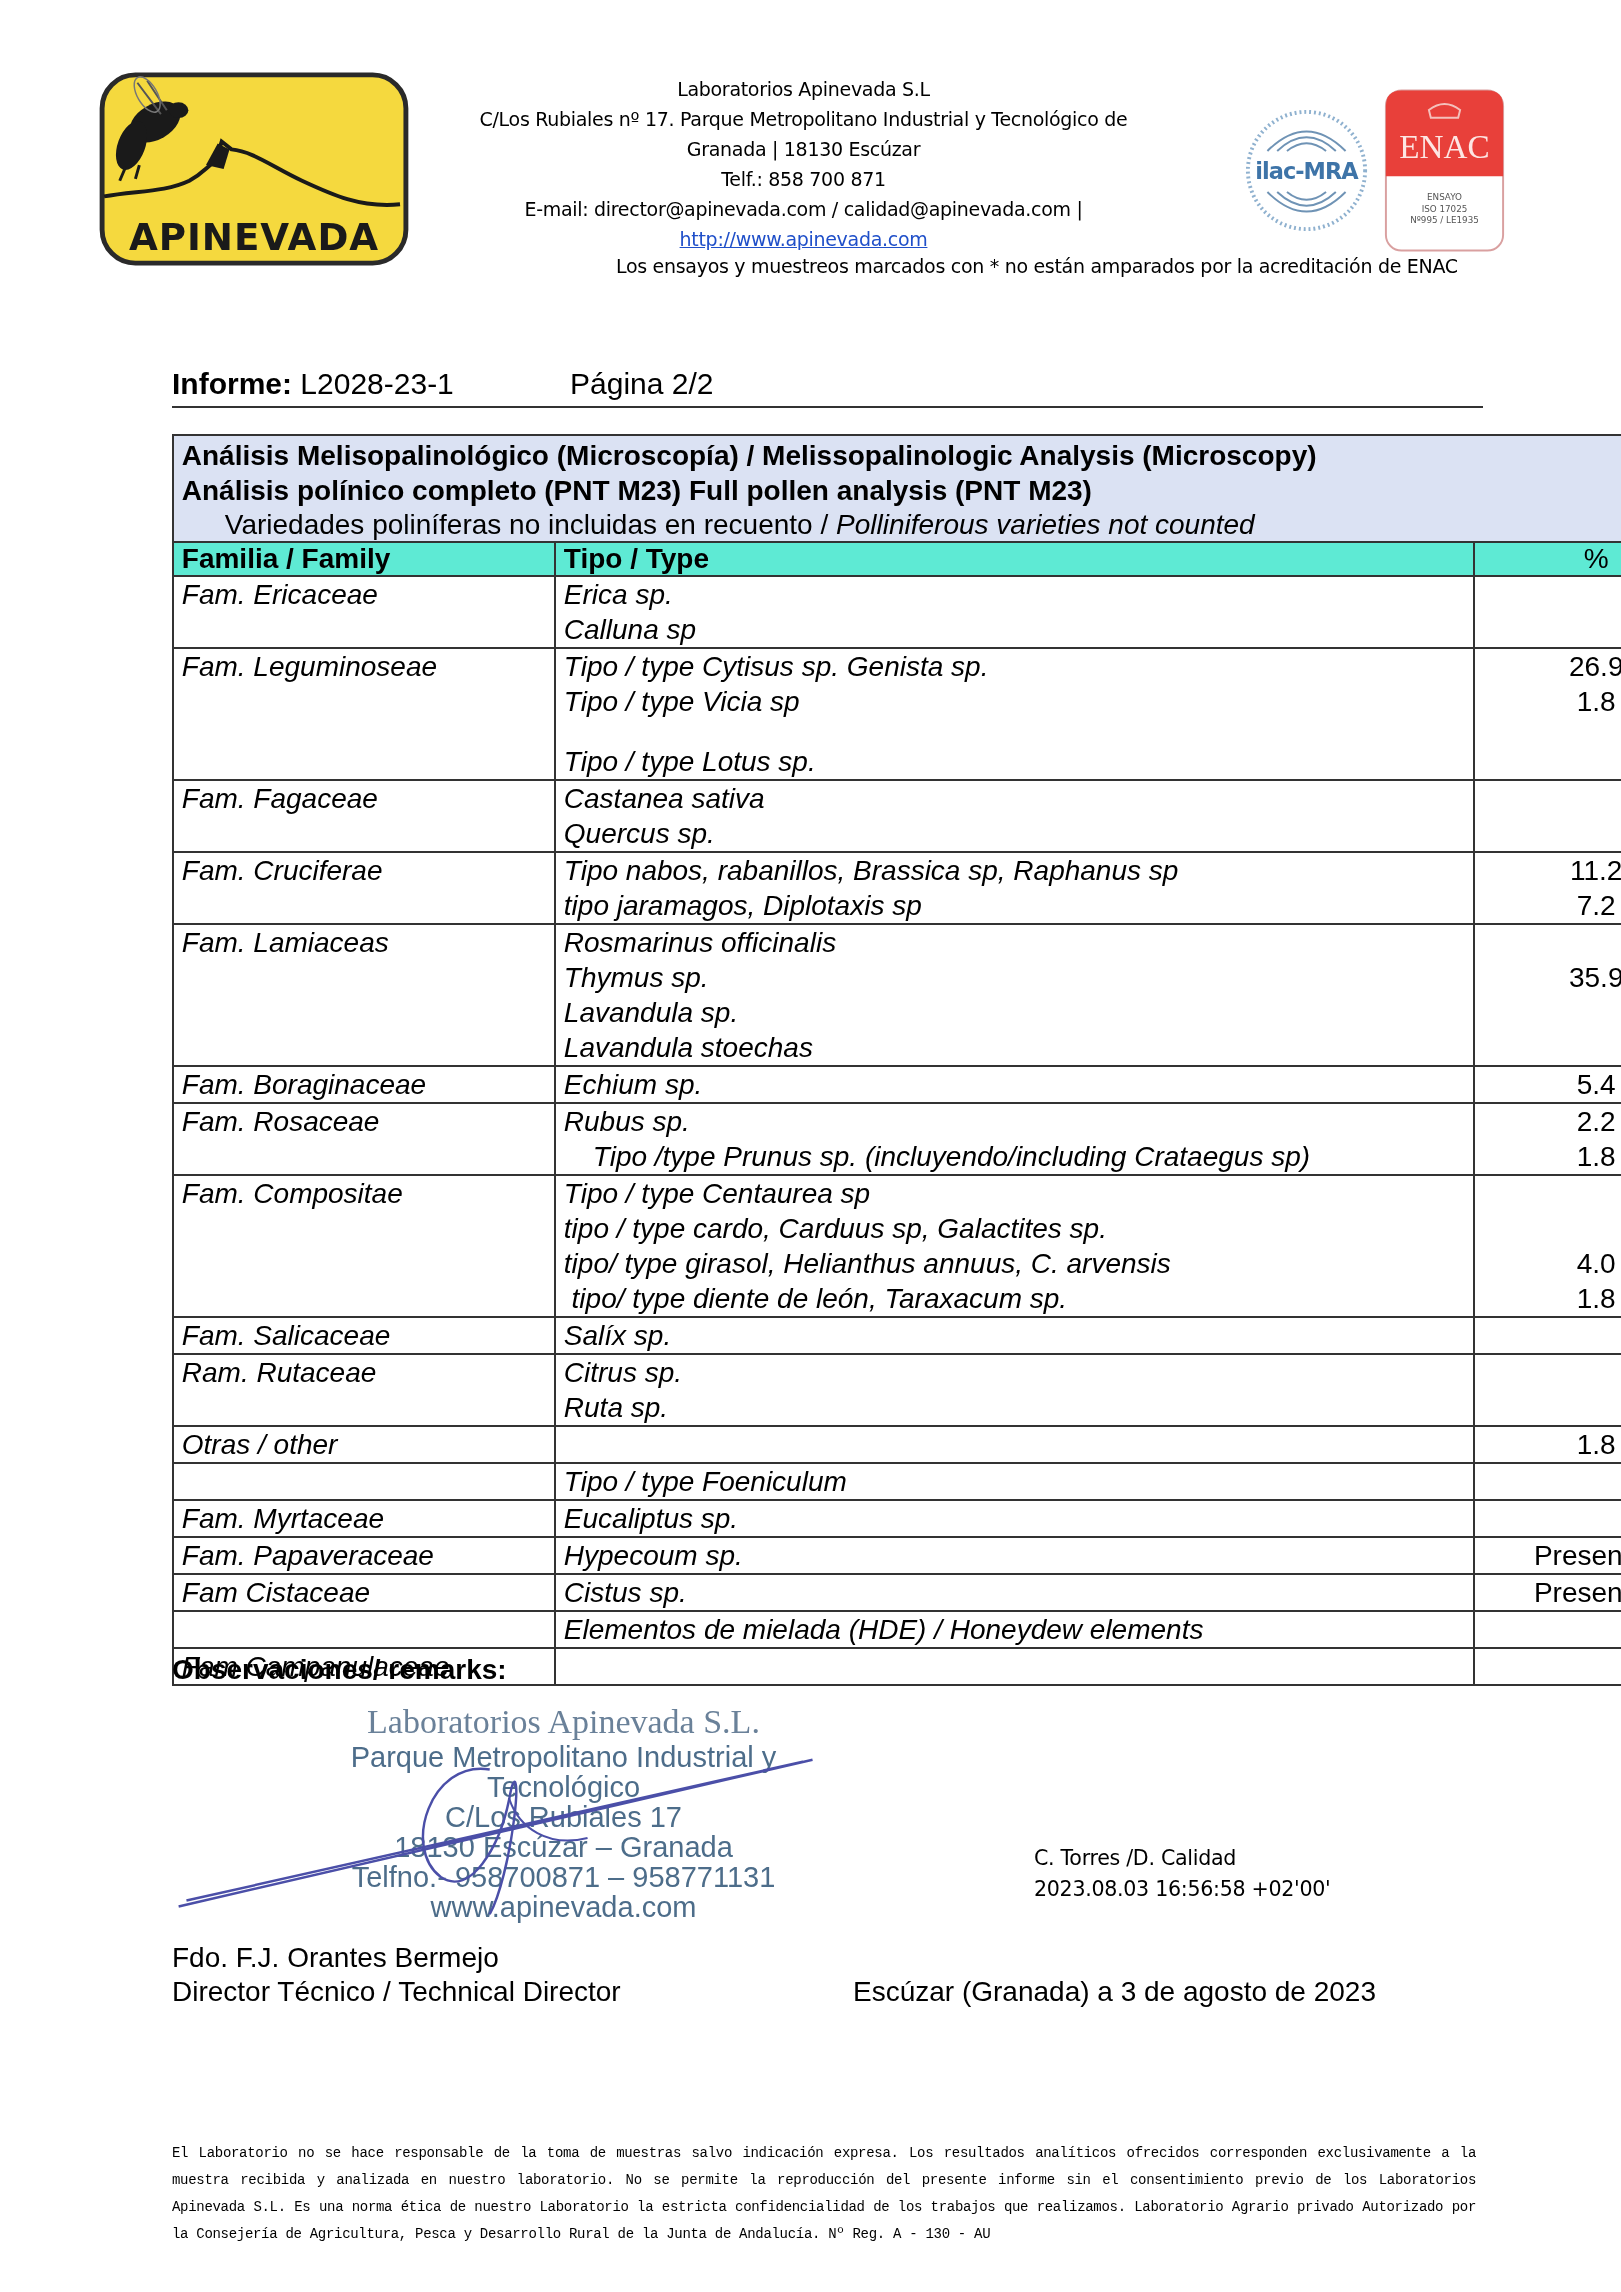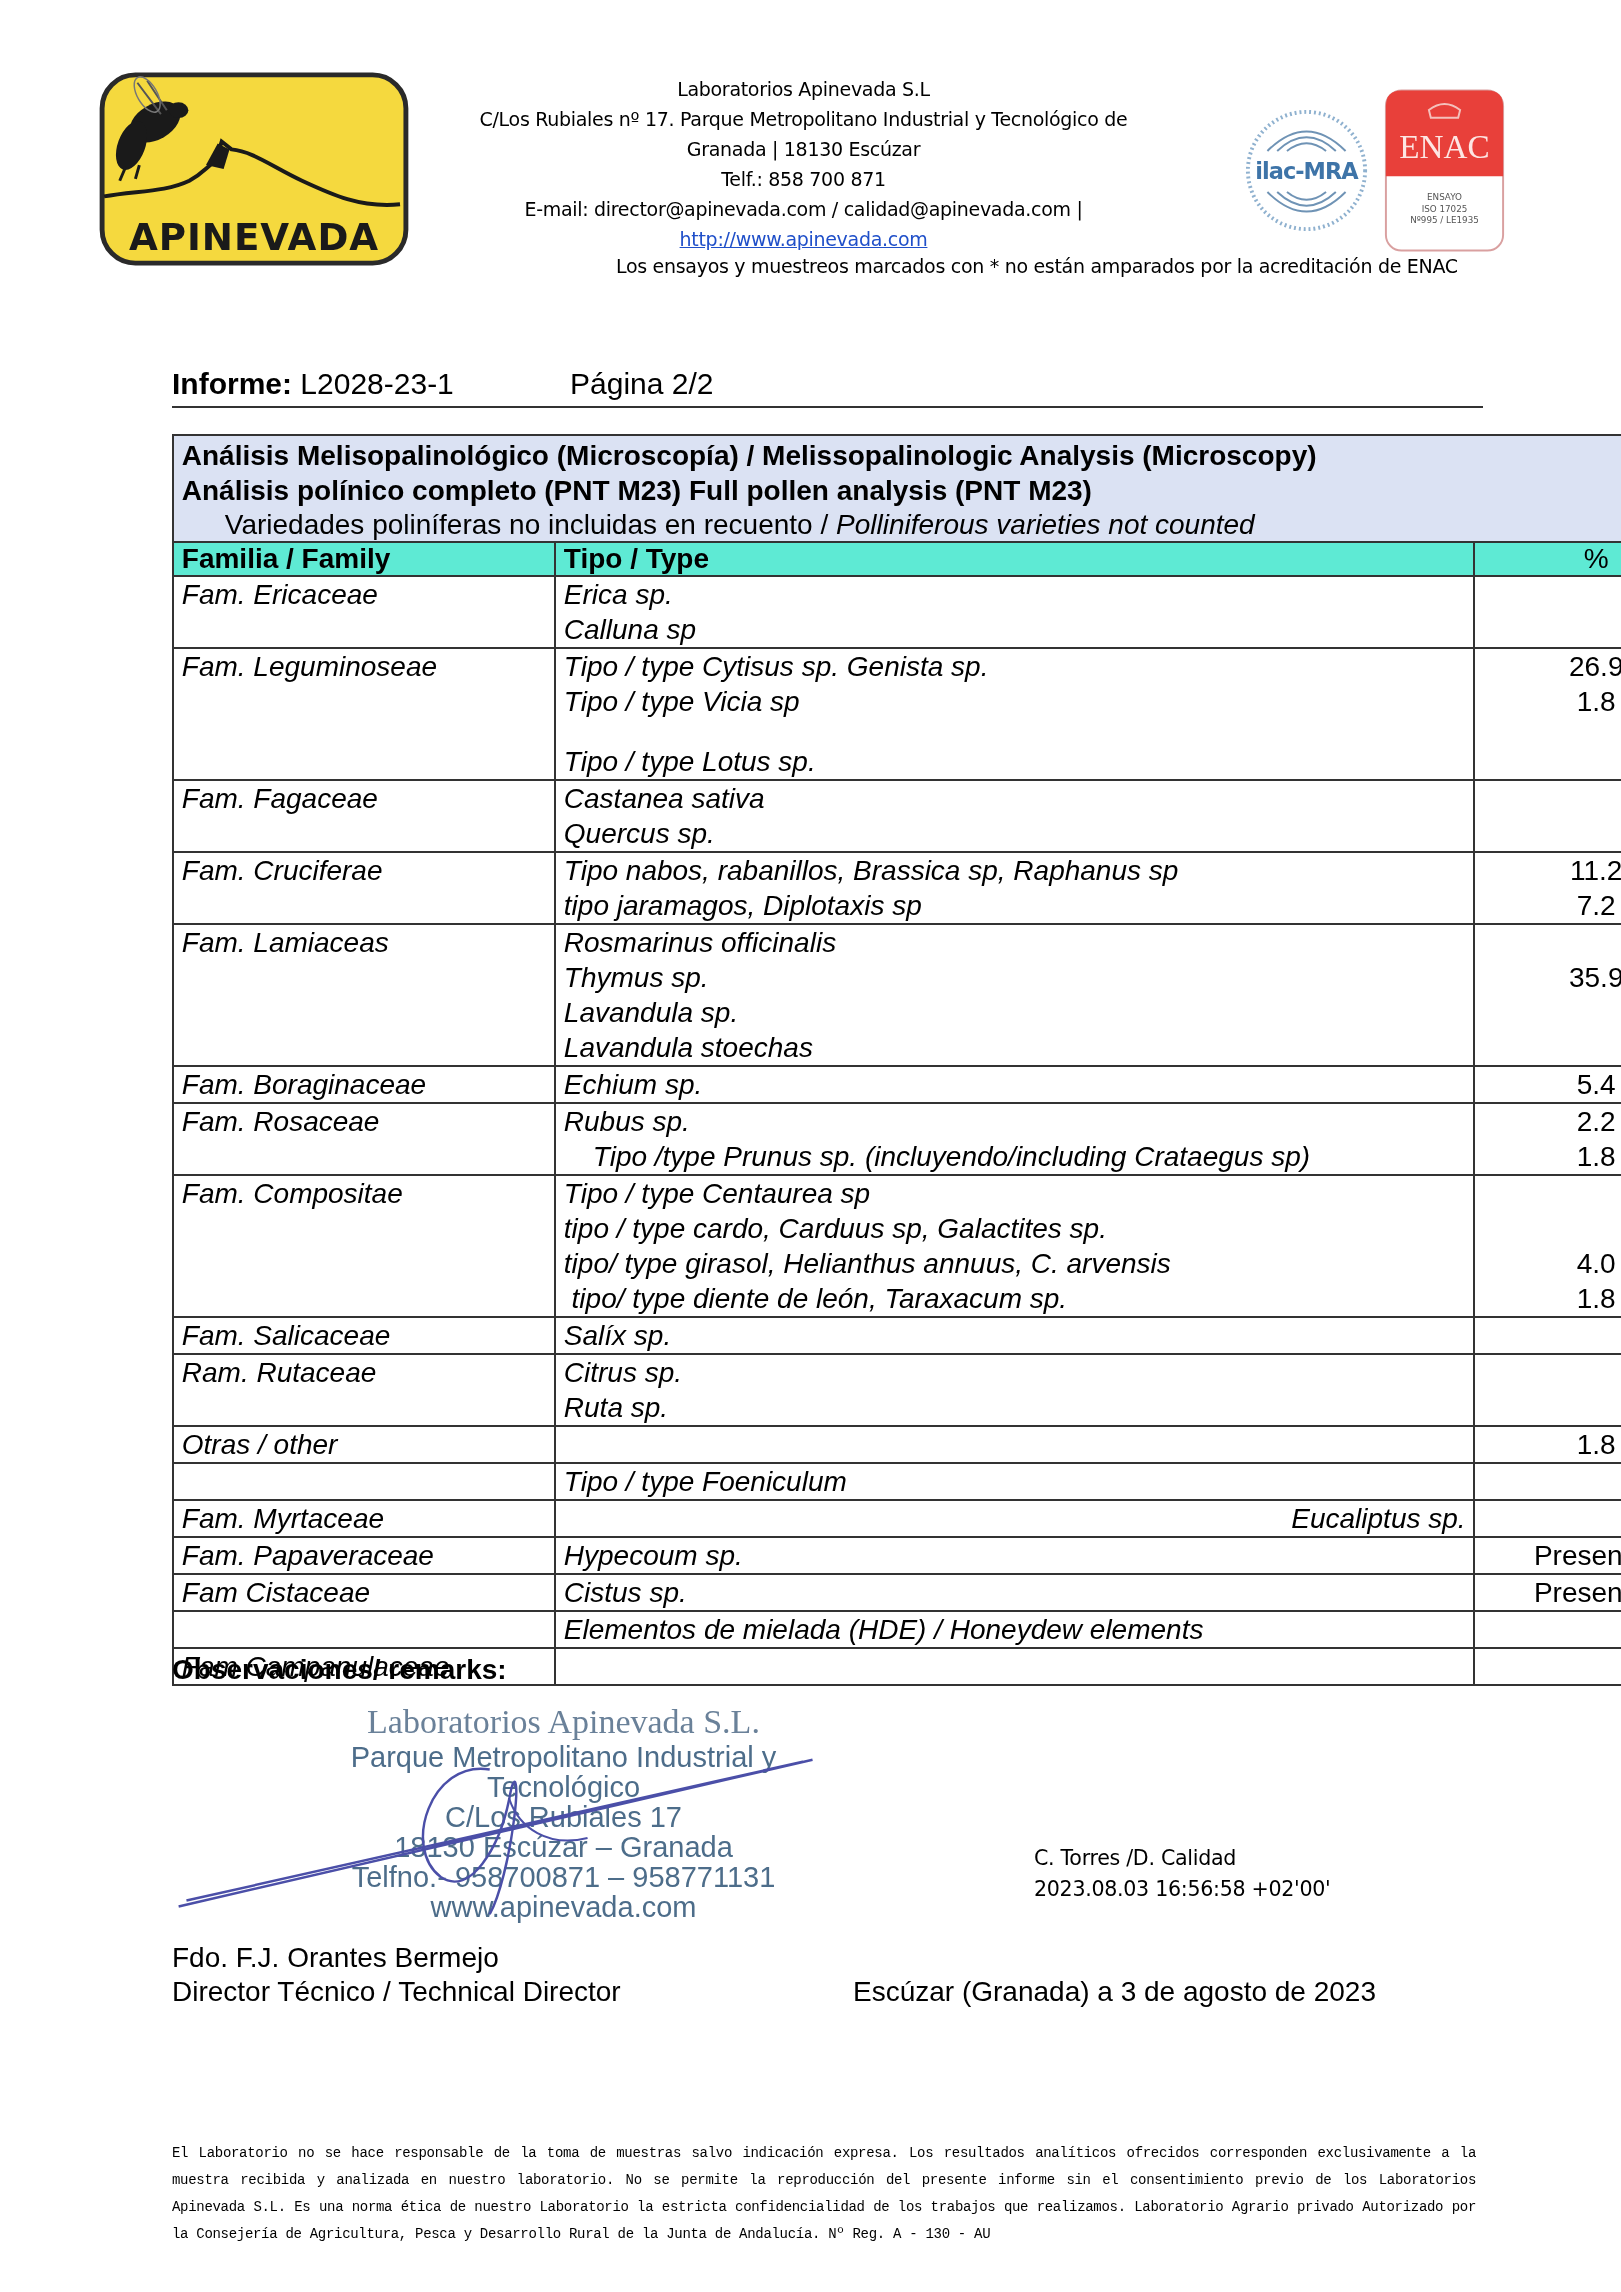--- a/index.html
+++ b/index.html
@@ -253,21 +253,21 @@
         <td class="typ">
           <span class="line" style="white-space: pre;">Tipo / type Foeniculum</span>
         </td>
         <td class="val">
           <span class="line"></span>
         </td>
       </tr>
       <tr>
         <td class="fam">Fam. Myrtaceae</td>
         <td class="typ">
-          <span class="line" style="white-space: pre; text-align: right;">Eucaliptus sp.</span>
+          <span class="line" style="white-space: pre;">Eucaliptus sp.</span>
         </td>
         <td class="val">
           <span class="line"></span>
         </td>
       </tr>
       <tr>
         <td class="fam">Fam. Papaveraceae</td>
         <td class="typ">
           <span class="line" style="white-space: pre;">Hypecoum sp.</span>
         </td>

